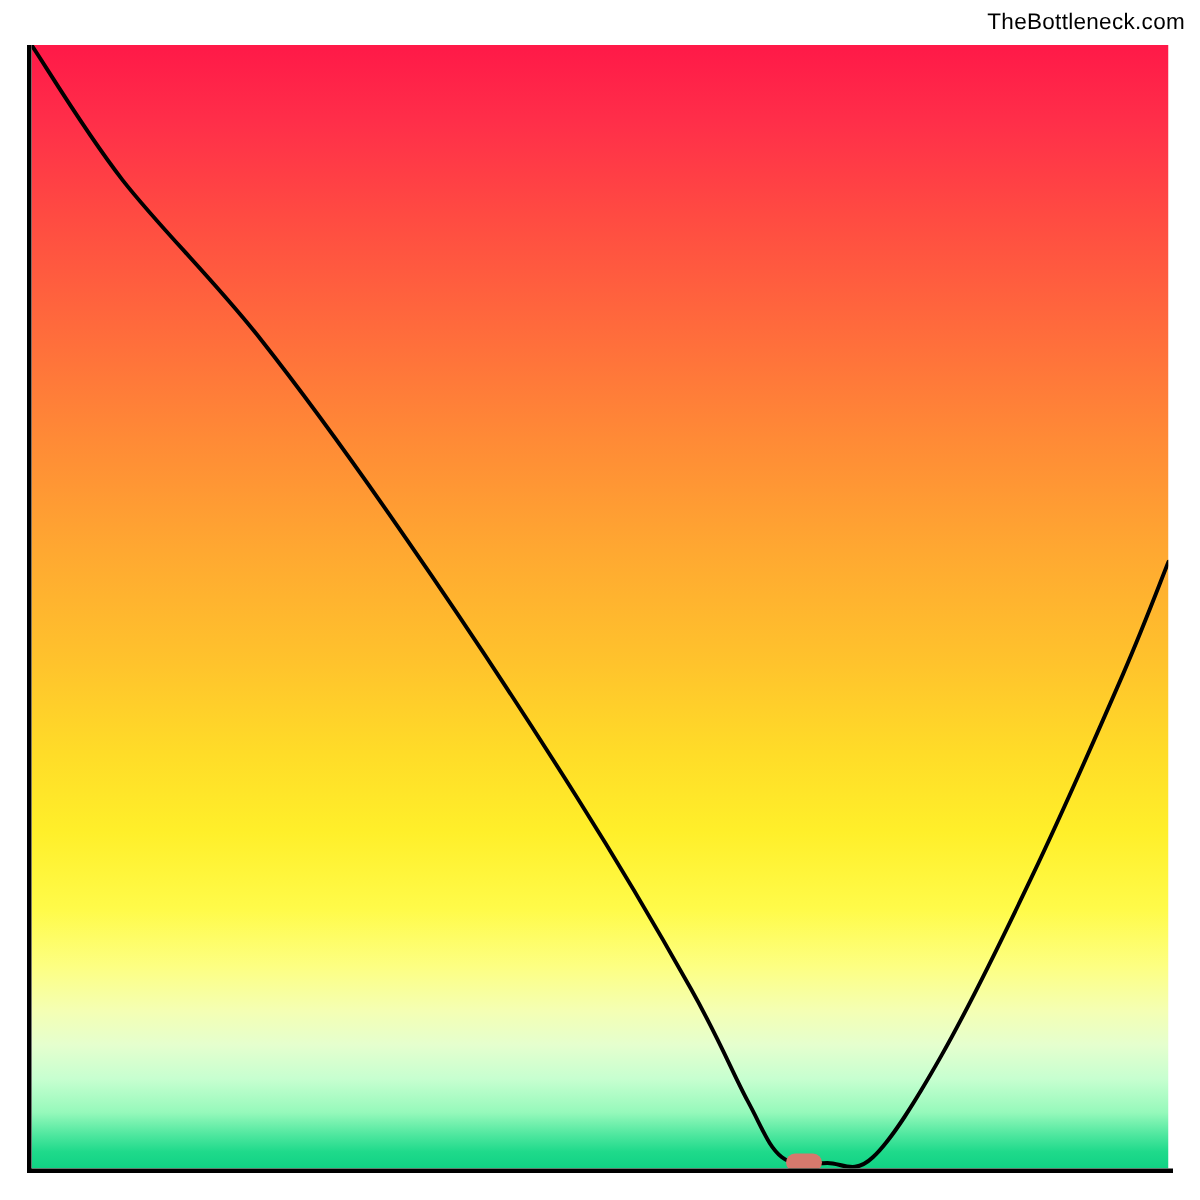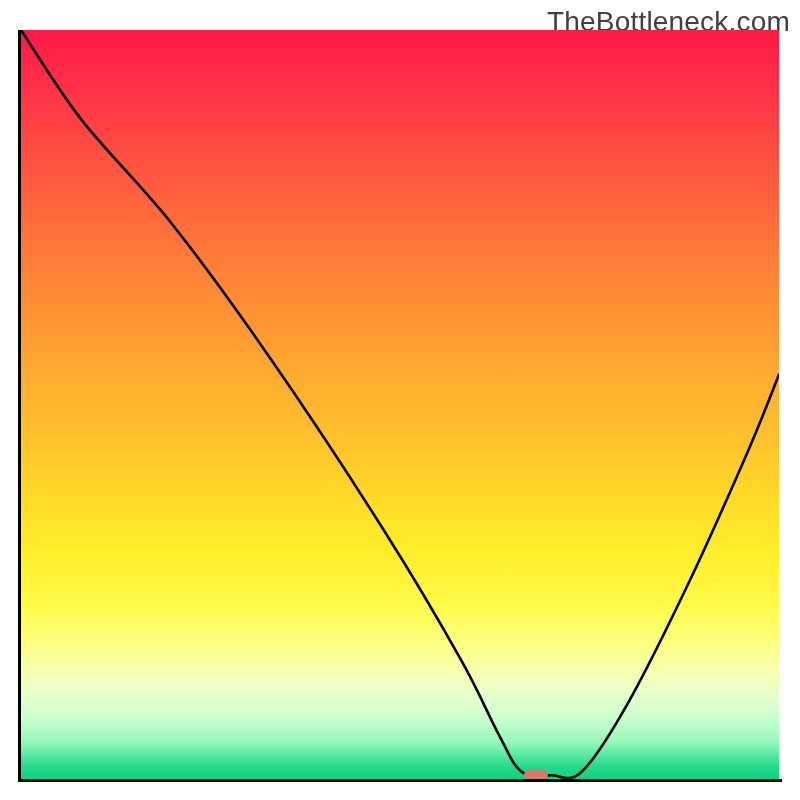--- a/index.html
+++ b/index.html
@@ -10,22 +10,22 @@
   }
   .container {
     position: relative;
     width: 800px;
     height: 800px;
   }
   .watermark {
     position: absolute;
     top: 6px;
     right: 10px;
-    color: #404040;
-    font-size: 28px;
+    color: #000000;
+    font-size: 15px;
     font-weight: 400;
     letter-spacing: 0.2px;
   }
   .plot-frame {
     position: absolute;
     top: 30px;
     left: 18px;
     width: 764px;
     height: 752px;
     border: 3px solid #000000;

